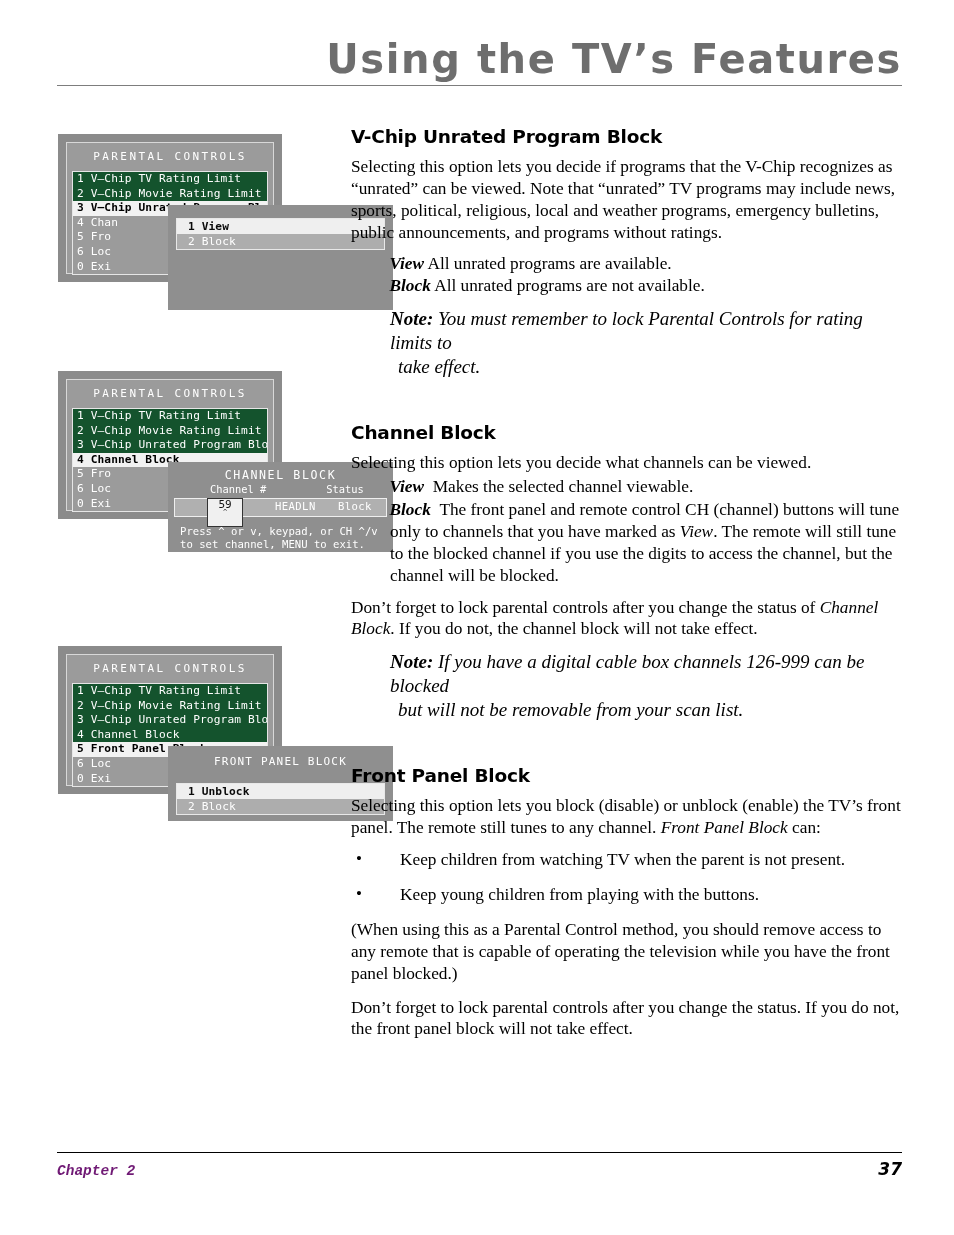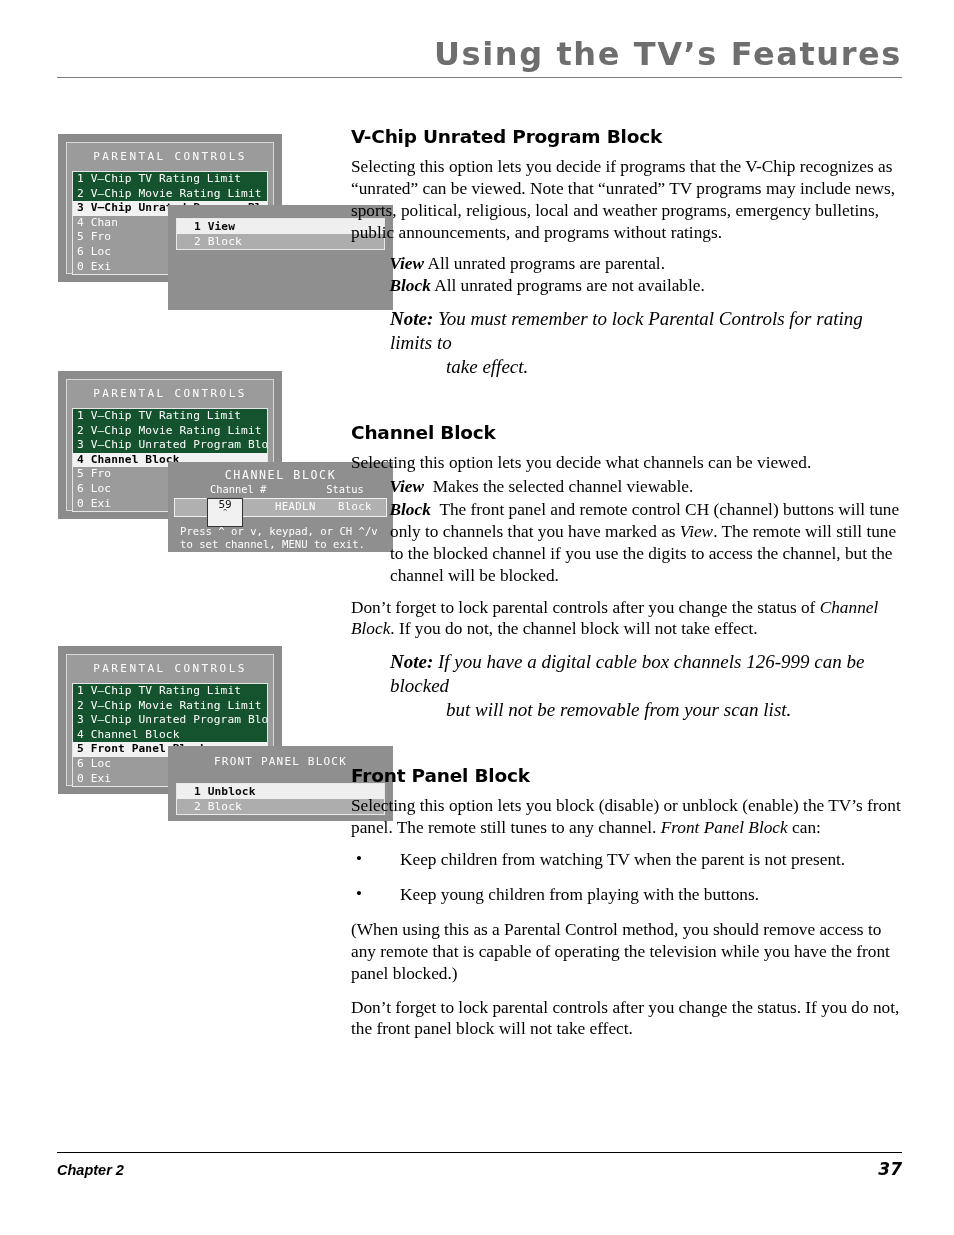--- a/index.html
+++ b/index.html
@@ -13,21 +13,21 @@
   }
   .page { position:relative; width:954px; height:1235px; }
 
   
   .header {
     position:absolute; left:57px; top:38px; width:845px;
   }
   .header-title {
     font-family:"DejaVu Sans", sans-serif;
     font-weight:bold;
-    font-size:32px;
+    font-size:40px;
     letter-spacing:1.6px;
     color:#6e6e6e;
     text-align:right;
     line-height:1.05;
     white-space:nowrap;
   }
   .header-rule {
     margin-top:5px;
     border-bottom:1.6px solid #7d7d7d;
     width:100%;
@@ -36,23 +36,23 @@
   
   .footer {
     position:absolute; left:57px; top:1152px; width:845px;
   }
   .footer-rule { border-bottom:1.4px solid #000; width:100%; }
   .footer-row {
     margin-top:6px;
     display:flex; justify-content:space-between; align-items:baseline;
   }
   .footer-left {
-    font-family:Liberation Sans, sans-serif;
+    font-family:Liberation Mono, monospace;
     font-style:italic; font-weight:bold; font-size:14.5px;
-    color:#000000;
+    color:#701a75;
   }
   .footer-right {
     font-family:"DejaVu Sans", sans-serif;
     font-style:italic; font-weight:bold; font-size:17px;
     color:#000;
   }
 
   
   .content { position:absolute; left:351px; top:126px; width:551px; }
   h2.sec {
@@ -78,21 +78,21 @@
   }
   .def.hang { padding-left:39px; }
   .term { font-family:"Liberation Serif", serif; font-weight:bold; font-style:italic; }
   .note {
     font-size:19px; line-height:1.265;
     padding-left:39px;
     font-style:italic;
     margin:10px 0 9px 0;
   }
   .note .nlabel { font-weight:bold; font-style:italic; }
-  .note .l2 { display:block; padding-left:8px;margin-left:48px; }
+  .note .l2 { display:block; padding-left:8px; }
   em.it { font-style:italic; }
   ul.bullets { list-style:none; margin:10px 0 11px 0; padding:0; }
   ul.bullets li {
     font-size:17.3px; line-height:1.265;
     padding-left:49px; position:relative;
     margin-bottom:13px;
   }
   ul.bullets li:before {
     content:"\2022"; position:absolute; left:5px; top:-1px; font-size:17px;
   }
@@ -162,21 +162,21 @@
     white-space:nowrap;
   }
   .osd-pop-list { margin:0 8px; border:1px solid #e8e8e8; }
   .osd-pop-row {
     font-family:"DejaVu Sans Mono", monospace;
     font-size:11.2px;
     line-height:15px;
     height:15px;
     color:#ffffff;
     background:#adadad;
-    padding-left:17px;
+    padding-left:11px;
     white-space:nowrap;
     letter-spacing:0.1px;
   }
   .osd-pop-row.sel { background:#efefef; color:#0a0a0a; font-weight:bold; }
 
   
   .cb-title {
     font-family:"DejaVu Sans Mono", monospace;
     font-size:11.6px; letter-spacing:1.6px; color:#fff;
     text-align:center; white-space:nowrap;
@@ -318,21 +318,21 @@
   </div>
 
   <div class="content">
 
     <h2 class="sec">V-Chip Unrated Program Block</h2>
     <p class="body">Selecting this option lets you decide if programs that the V-Chip recognizes as “unrated” can be viewed. Note that “unrated” TV programs may include news, sports, political, religious, local and weather programs, emergency bulletins, public announcements, and programs without ratings.</p>
 
     <div class="defs">
       <div class="def">
         <span class="term">View</span>
-        <span>All unrated programs are parental.</span>
+        <span>All unrated programs are available.</span>
       </div>
       <div class="def">
         <span class="term">Block</span>
         <span>All unrated programs are not available.</span>
       </div>
     </div>
 
     <div class="note">
       <span class="nlabel">Note:</span>
       <span>You must remember to lock Parental Controls for rating limits to</span>

